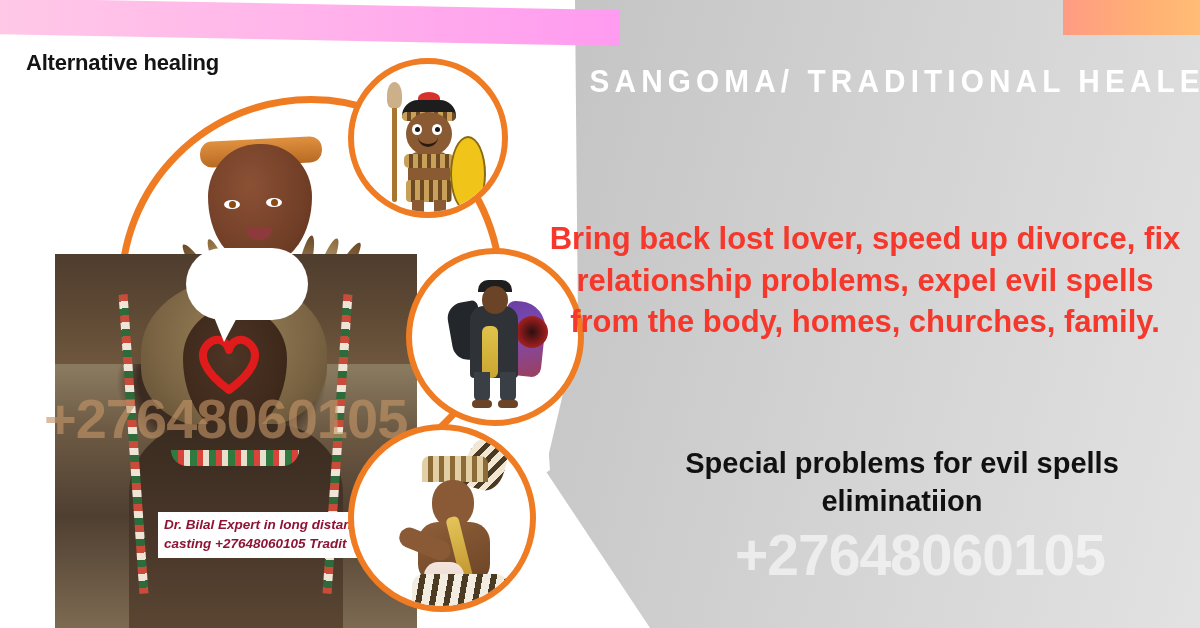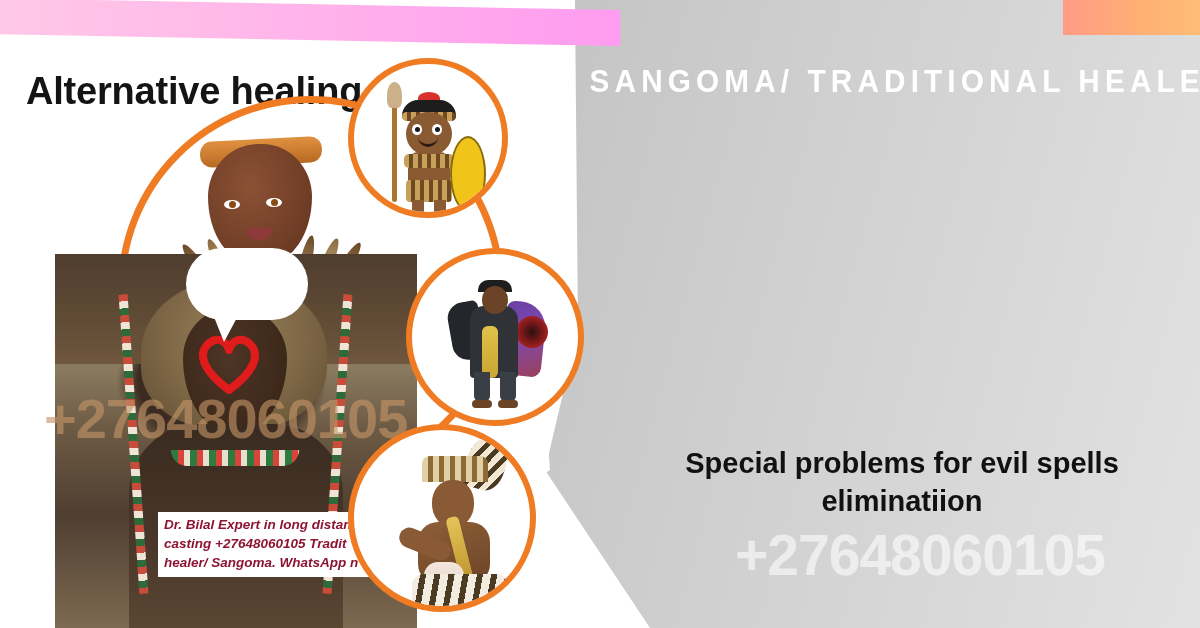--- a/index.html
+++ b/index.html
@@ -38,22 +38,22 @@
 
   
   .white-col{
     position:absolute;left:0;top:0;width:575px;height:628px;
     background:#ffffff;
     clip-path:polygon(0 0, 575px 0, 540px 330px, 550px 470px, 310px 628px, 0 628px);
   }
 
   
   .alt-healing{
-    position:absolute;left:26px;top:70px;
-    font-size:38px;font-weight:700;color:#141414;letter-spacing:-0.2px;
+    position:absolute;left:26px;top:50px;
+    font-size:22px;font-weight:700;color:#141414;letter-spacing:-0.2px;
     white-space:nowrap;
     text-align:right;
   }
 
   
   .big-ring{
     position:absolute;left:118px;top:96px;width:372px;height:372px;
     border:7px solid #ef7b22;border-radius:50%;
     background:transparent;
   }
@@ -301,21 +301,20 @@
   </div>
 
   <div class="speech-tail"></div>
   <div class="speech"></div>
 
   <div class="photo-watermark">+27648060105</div>
 
   <div class="caption">
     <div>Dr. Bilal Expert in long distan</div>
     <div>casting +27648060105 Tradit</div>
-    <div>healer/ Sangoma. WhatsApp n</div>
   </div>
 
   <div class="circ circ1">
     <div class="w1-spear"></div>
       <div class="w1-tip"></div>
     <div class="w1-hatred"></div>
       <div class="w1-hat"></div>
       <div class="w1-hatband"></div>
     <div class="w1-head"></div>
     <div class="w1-eye" style="left:58px;top:60px;">
@@ -352,16 +351,17 @@
     <div class="w3-crown"></div>
     <div class="w3-head"></div>
     <div class="w3-torso"></div>
     <div class="w3-sash"></div>
     <div class="w3-white"></div>
     <div class="w3-arm"></div>
     <div class="w3-skirt"></div>
   </div>
 
   <div class="r-sub">SANGOMA/ TRADITIONAL HEALER</div>
+  <div class="r-red">Bring back lost lover, speed up divorce, fix relationship problems, expel evil spells from the body, homes, churches, family.</div>
   <div class="r-black">Special problems for  evil spells eliminatiion</div>
   <div class="r-watermark">+27648060105</div>
 
 </div>
 
 </body></html>

